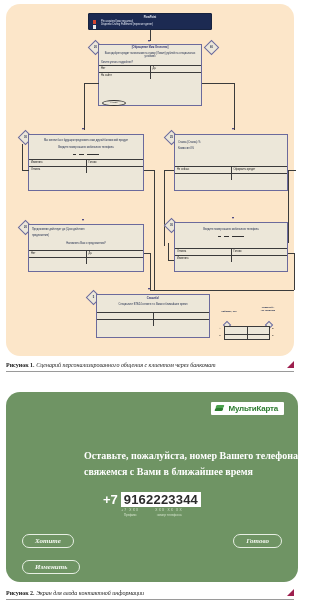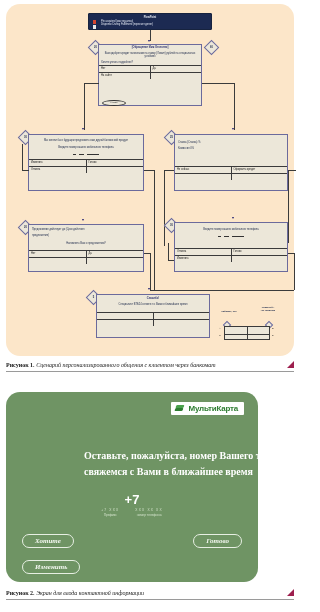--- a/index.html
+++ b/index.html
@@ -115,21 +115,21 @@
   }
   .caption b{font-weight:bold;font-style:normal;}
   .caption i{font-style:italic;}
   .caption .tri{
     position:absolute;right:0;bottom:2.5px;width:0;height:0;
     border-left:7px solid transparent;border-bottom:7px solid #9d1f4e;
   }
 
   
   .fig2-panel{
-    position:absolute;left:6px;top:392px;width:252px;height:190px;
+    position:absolute;left:6px;top:392px;width:292px;height:190px;
     background:#6f9464;border-radius:14px;overflow:hidden;
   }
   .logo{
     position:absolute;right:14px;top:10px;background:#ffffff;
     padding:2px 6px 2px 4px;display:flex;align-items:center;gap:3px;
     border-radius:1px;
   }
   .logo .mark{
     width:10px;height:8px;position:relative;flex:0 0 auto;
   }
@@ -355,20 +355,21 @@
       <i class="l1"></i>
         <i class="l2"></i>
     </span>
     <span class="txt"><span class="cap">Мульти</span><span class="cap">Карта</span></span>
   </div>
 
   <div class="prompt">Оставьте, пожалуйста, номер Вашего телефона, мы свяжемся с Вами в ближайшее время</div>
 
   <div class="phone-line">
     <span class="phone-prefix">+7</span>
+    <span class="phone-box">9162223344</span>
   </div>
 
   <div class="hints">
     <div class="hint">
       <div class="h-top">+7 XXX</div>
       <div>Префикс</div>
     </div>
     <div class="hint">
       <div class="h-top">XXX  XX  XX</div>
       <div>номер телефона</div>

